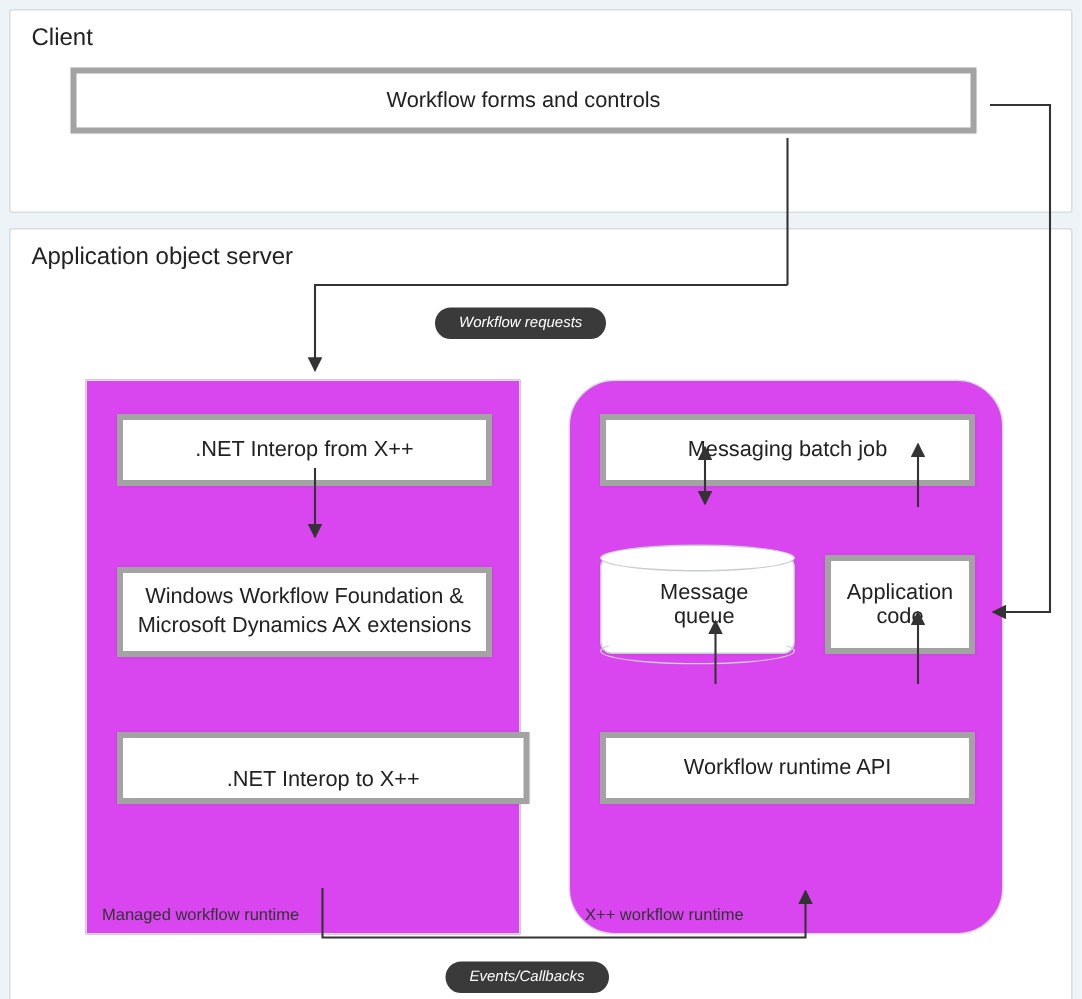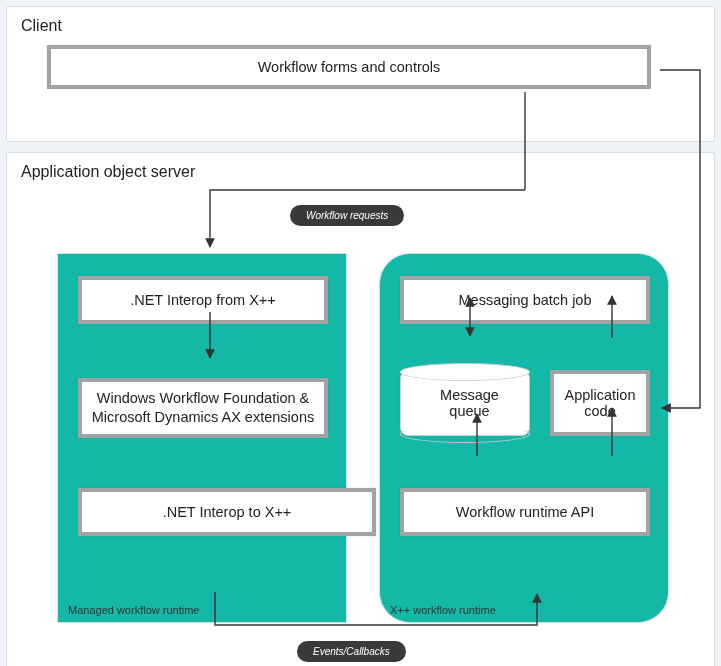--- a/index.html
+++ b/index.html
@@ -43,38 +43,38 @@
     }
 
     
     .forms-box {
       left: 40px; top: 38px;
       width: 604px; height: 44px;
     }
 
     .sub-panel {
       position: absolute;
-      background: #14b8a6;
+      background: #d946ef;
       border: 1px solid #d8dde2;
       padding: 0;
     }
     .sub-panel-label {
       position: absolute;
       left: 10px;
       bottom: 6px;
       font-size: 11px;
       color: #333;
     }
     .managed-panel { left: 50px;  top: 100px; width: 290px; height: 370px; }
     .xpp-panel     { left: 372px; top: 100px; width: 290px; height: 370px; border-radius: 31px; }
 
     
     .net-from { left: 20px; top: 22px;  width: 250px; height: 48px; }
     .wwf      { left: 20px; top: 124px; width: 250px; height: 60px; line-height: 1.3; }
-    .net-to   { left: 20px; top: 234px; width: 298px; height: 48px; }
+    .net-to   { left: 20px; top: 234px; width: 275px; height: 48px; align-items: flex-end; }
 
     
     .msg-batch { left: 20px; top: 22px;  width: 250px; height: 48px; }
     .msg-queue { left: 20px;  top: 116px; width: 130px; height: 66px; border-radius: 50%/30%; }
     .app-code  { left: 170px; top: 116px; width: 100px; height: 66px; }
     .wr-api    { left: 20px; top: 234px; width: 250px; height: 48px; }
 
     
     .msg-queue {
       border-radius: 8px;

